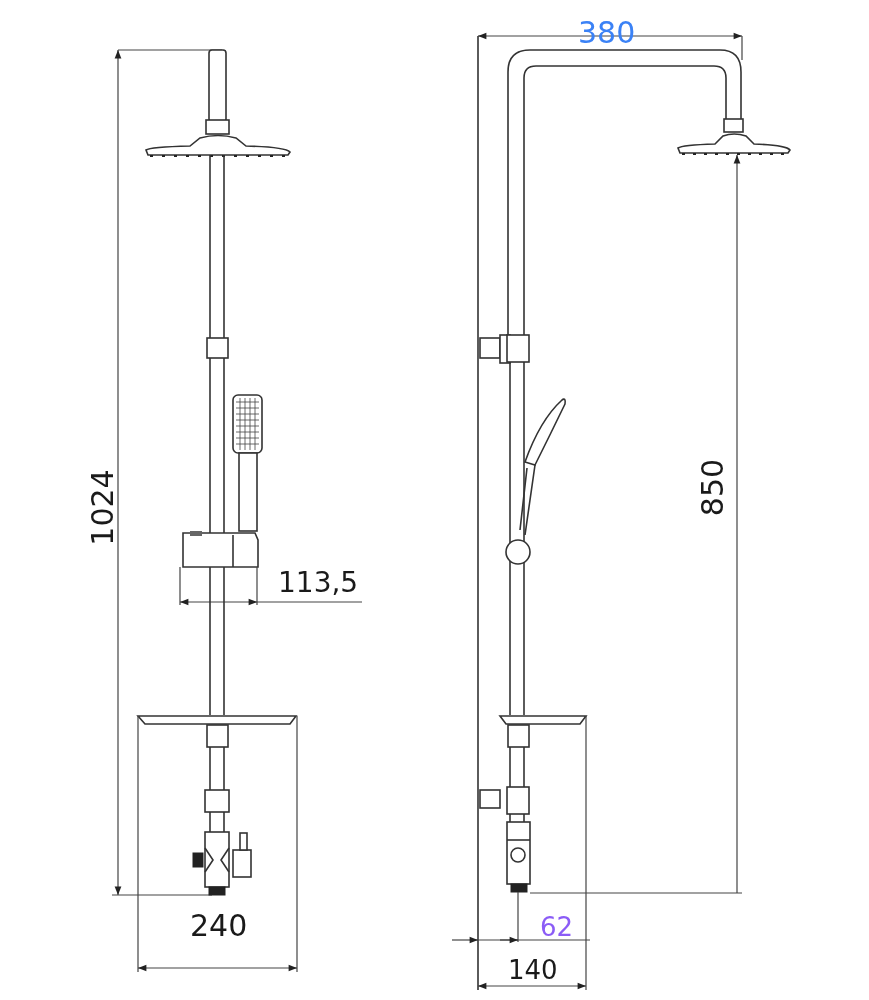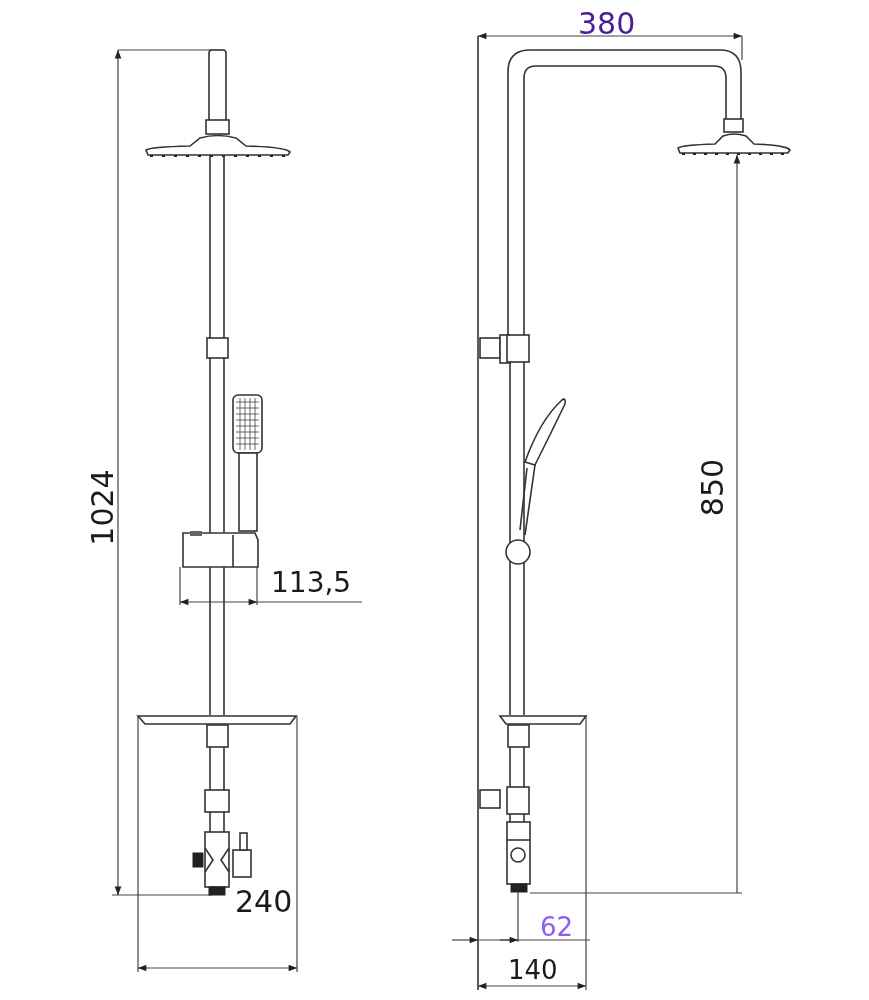--- a/index.html
+++ b/index.html
@@ -136,27 +136,27 @@
     <line class="thin" x1="478" y1="940" x2="590" y2="940"></line>
     <line class="thin" x1="500" y1="940" x2="518" y2="940" marker-end="url(#arr)"></line>
     <line class="thin" x1="586" y1="716" x2="586" y2="990"></line>
     <line class="thin" x1="478" y1="986" x2="586" y2="986" marker-start="url(#arr)" marker-end="url(#arr)"></line>
   </g>
 </svg>
 
 <div style="position:absolute;left:62px;top:490px;transform:rotate(-90deg);transform-origin:center;width:80px;text-align:center;">
   <span class="lbl" style="font-family:'DejaVu Sans',sans-serif;font-size:30px;color:#1a1a1a;">1024</span>
 </div>
-<div style="position:absolute;left:271px;top:566px;font-family:'DejaVu Sans',sans-serif;font-size:28px;color:#1a1a1a;">
+<div style="position:absolute;left:278px;top:566px;font-family:'DejaVu Sans',sans-serif;font-size:28px;color:#1a1a1a;">
   <span>113,5</span>
 </div>
-<div style="position:absolute;left:190px;top:884px;font-family:'DejaVu Sans',sans-serif;font-size:30px;color:#1a1a1a;margin-left:45px;">
+<div style="position:absolute;left:190px;top:908px;font-family:'DejaVu Sans',sans-serif;font-size:30px;color:#1a1a1a;">
   <span>240</span>
 </div>
-<div style="position:absolute;left:578px;top:6px;font-family:'DejaVu Sans',sans-serif;font-size:30px;color:#4c1d95;">
+<div style="position:absolute;left:578px;top:15px;font-family:'DejaVu Sans',sans-serif;font-size:30px;color:#3b82f6;">
   <span>380</span>
 </div>
 <div style="position:absolute;left:672px;top:470px;transform:rotate(-90deg);width:80px;text-align:center;font-family:'DejaVu Sans',sans-serif;font-size:30px;color:#1a1a1a;">
   <span>850</span>
 </div>
 <div style="position:absolute;left:540px;top:912px;font-family:'DejaVu Sans',sans-serif;font-size:26px;color:#8b5cf6;">
   <span>62</span>
 </div>
 <div style="position:absolute;left:508px;top:955px;font-family:'DejaVu Sans',sans-serif;font-size:26px;color:#1a1a1a;">
   <span>140</span>

